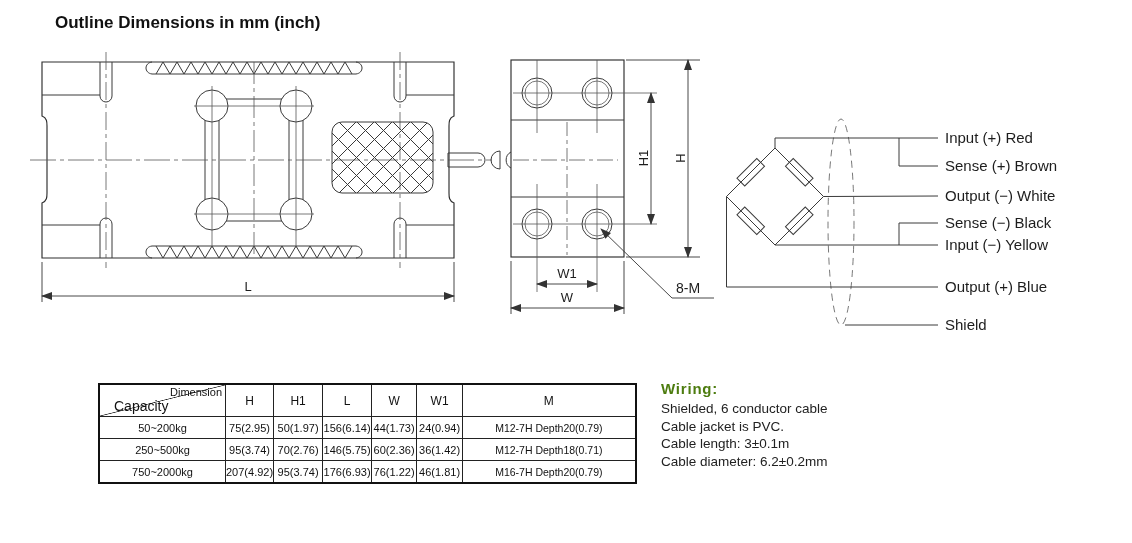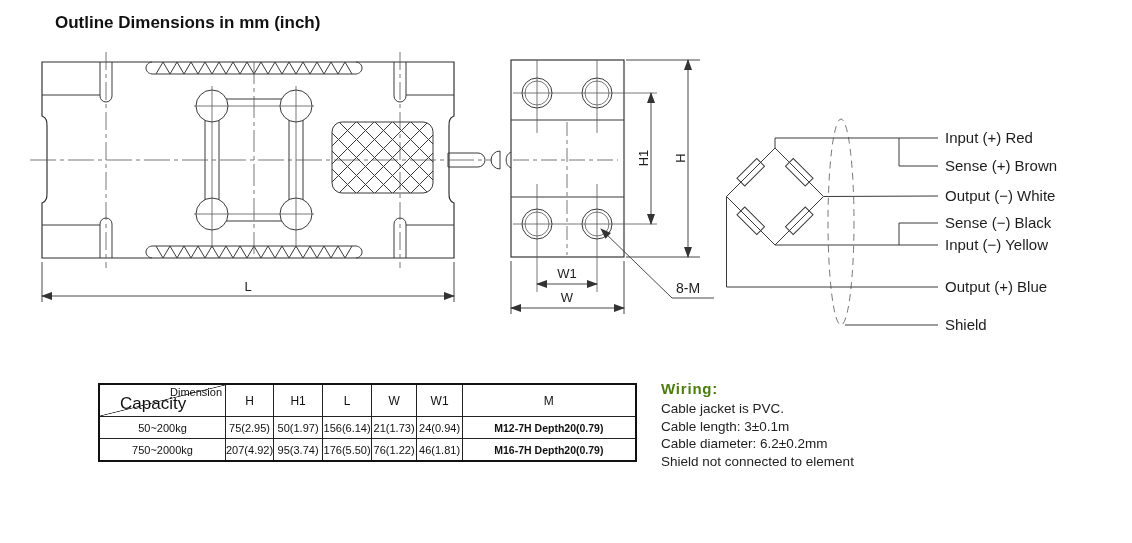--- a/index.html
+++ b/index.html
@@ -15,23 +15,23 @@
   .wiretxt{font-size:15px;fill:#1d1d1d;}
   .callout{font-size:14px;fill:#1d1d1d;}
   
   .spec-table{position:absolute;left:65px;top:383px;border-collapse:collapse;table-layout:fixed;
               font-size:11px;color:#111;}
   .spec-table td{border:1px solid #222;text-align:center;padding:0;height:21px;overflow:hidden;white-space:nowrap;}
   .spec-table{border:2px solid #111;margin-left:33px;}
   .diag-cell{position:relative;width:125px;height:31px;
      background-image:linear-gradient(to bottom right, transparent calc(50% - 0.7px), #222, transparent calc(50% + 0.7px));}
   .diag-top{position:absolute;right:3px;top:1px;font-size:11px;}
-  .diag-bottom{position:absolute;left:20px;bottom:2px;font-size:17px;}
+  .diag-bottom{position:absolute;left:14px;bottom:2px;font-size:14px;}
   .hdr{font-size:12px;}
-  .mcol{font-size:10.5px;font-weight:bold;}
+  .mcol{font-size:10.5px;}
   
   .wiring-notes{position:absolute;left:661px;top:380px;}
   .wiring-head{font-size:15px;font-weight:bold;letter-spacing:0.8px;color:#4d7c0f;margin-bottom:3px;}
   .wiring-line{font-size:13.5px;line-height:17.5px;color:#222;}
 </style>
 </head>
 <body>
 
 <div class="canvas">
 
@@ -225,37 +225,46 @@
       <td class="hdr">L</td>
       <td class="hdr">W</td>
       <td class="hdr">W1</td>
       <td class="hdr">M</td>
     </tr>
     <tr>
       <td>50~200kg</td>
       <td>75(2.95)</td>
       <td>50(1.97)</td>
       <td>156(6.14)</td>
-      <td>21(1.73)</td>
+      <td>44(1.73)</td>
       <td>24(0.94)</td>
       <td class="mcol">M12-7H Depth20(0.79)</td>
+    </tr>
+    <tr>
+      <td>250~500kg</td>
+      <td>95(3.74)</td>
+      <td>70(2.76)</td>
+      <td>146(5.75)</td>
+      <td>60(2.36)</td>
+      <td>36(1.42)</td>
+      <td class="mcol">M12-7H Depth18(0.71)</td>
     </tr>
     <tr>
       <td>750~2000kg</td>
       <td>207(4.92)</td>
       <td>95(3.74)</td>
-      <td>176(5.50)</td>
+      <td>176(6.93)</td>
       <td>76(1.22)</td>
       <td>46(1.81)</td>
       <td class="mcol">M16-7H Depth20(0.79)</td>
     </tr>
   </tbody>
     </table>
 
   <div class="wiring-notes">
     <div class="wiring-head">Wiring:</div>
+    <div class="wiring-line">Shielded, 6 conductor cable</div>
     <div class="wiring-line">Cable jacket is PVC.</div>
     <div class="wiring-line">Cable length: 3±0.1m</div>
     <div class="wiring-line">Cable diameter: 6.2±0.2mm</div>
-    <div class="wiring-line">Shield not connected to element</div>
   </div>
 
 </div>
 
 </body></html>

